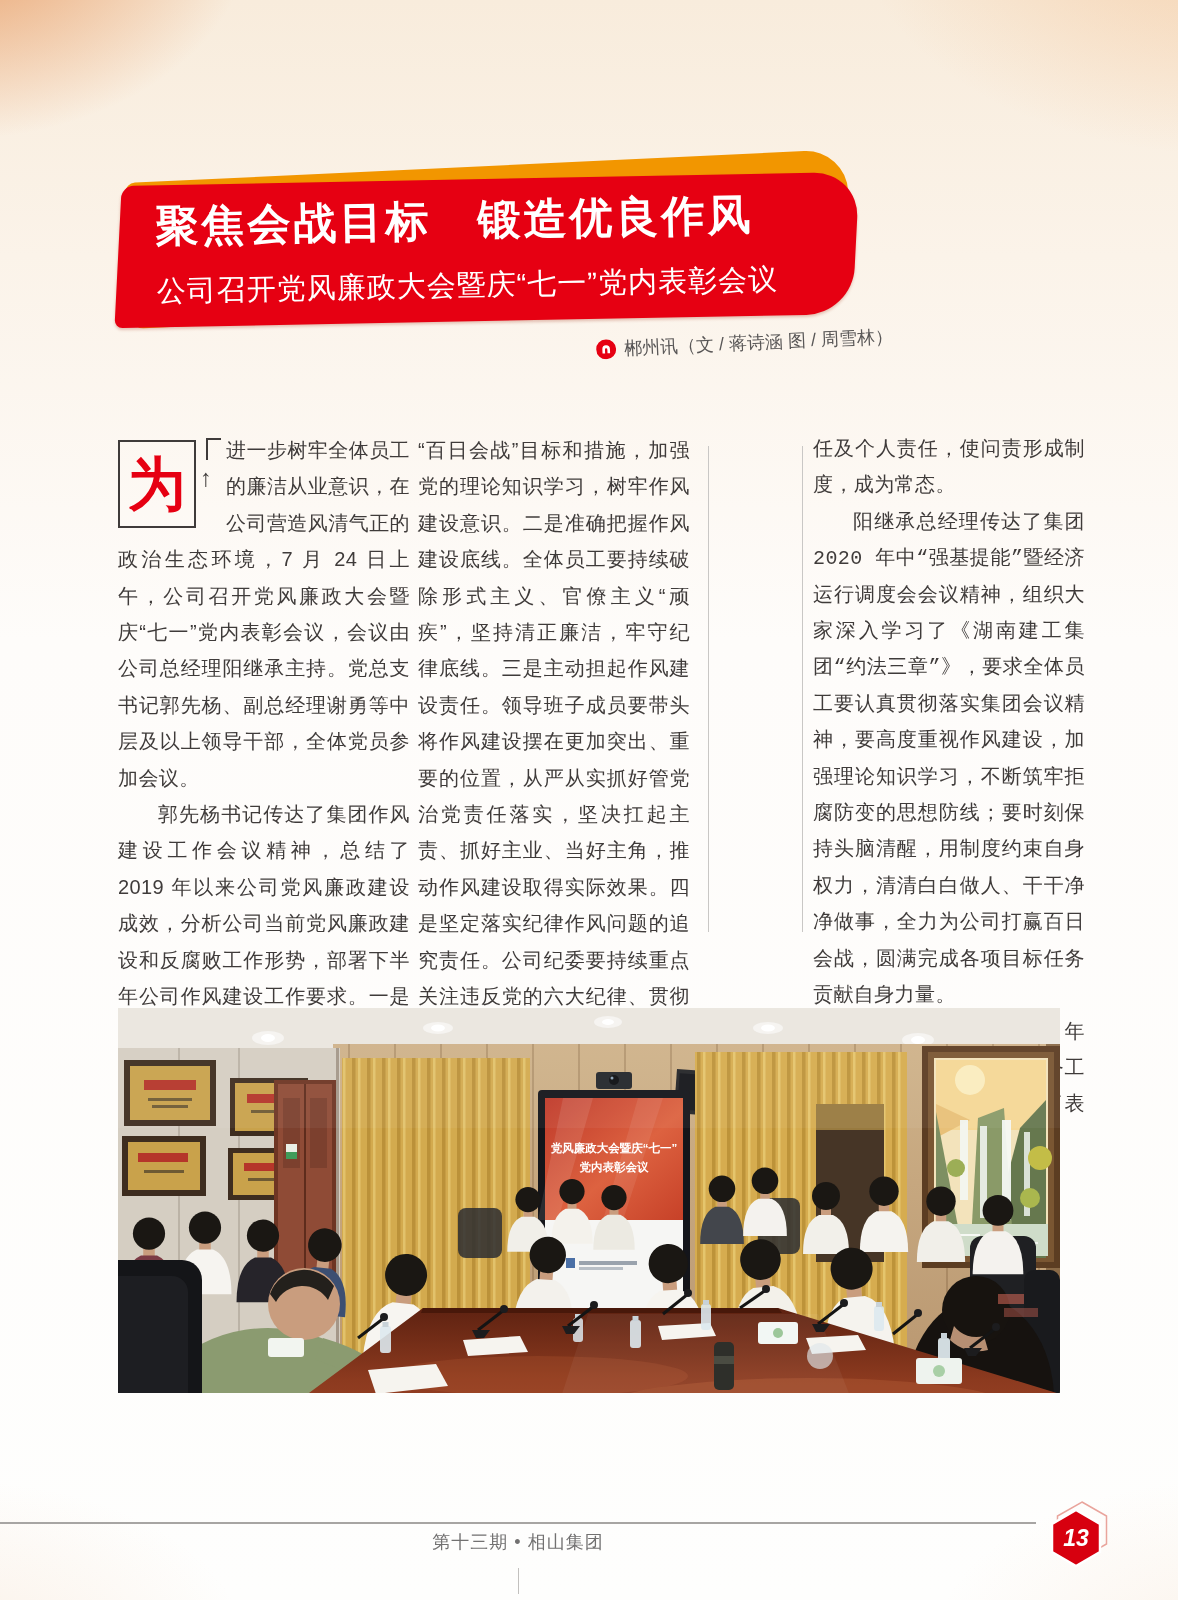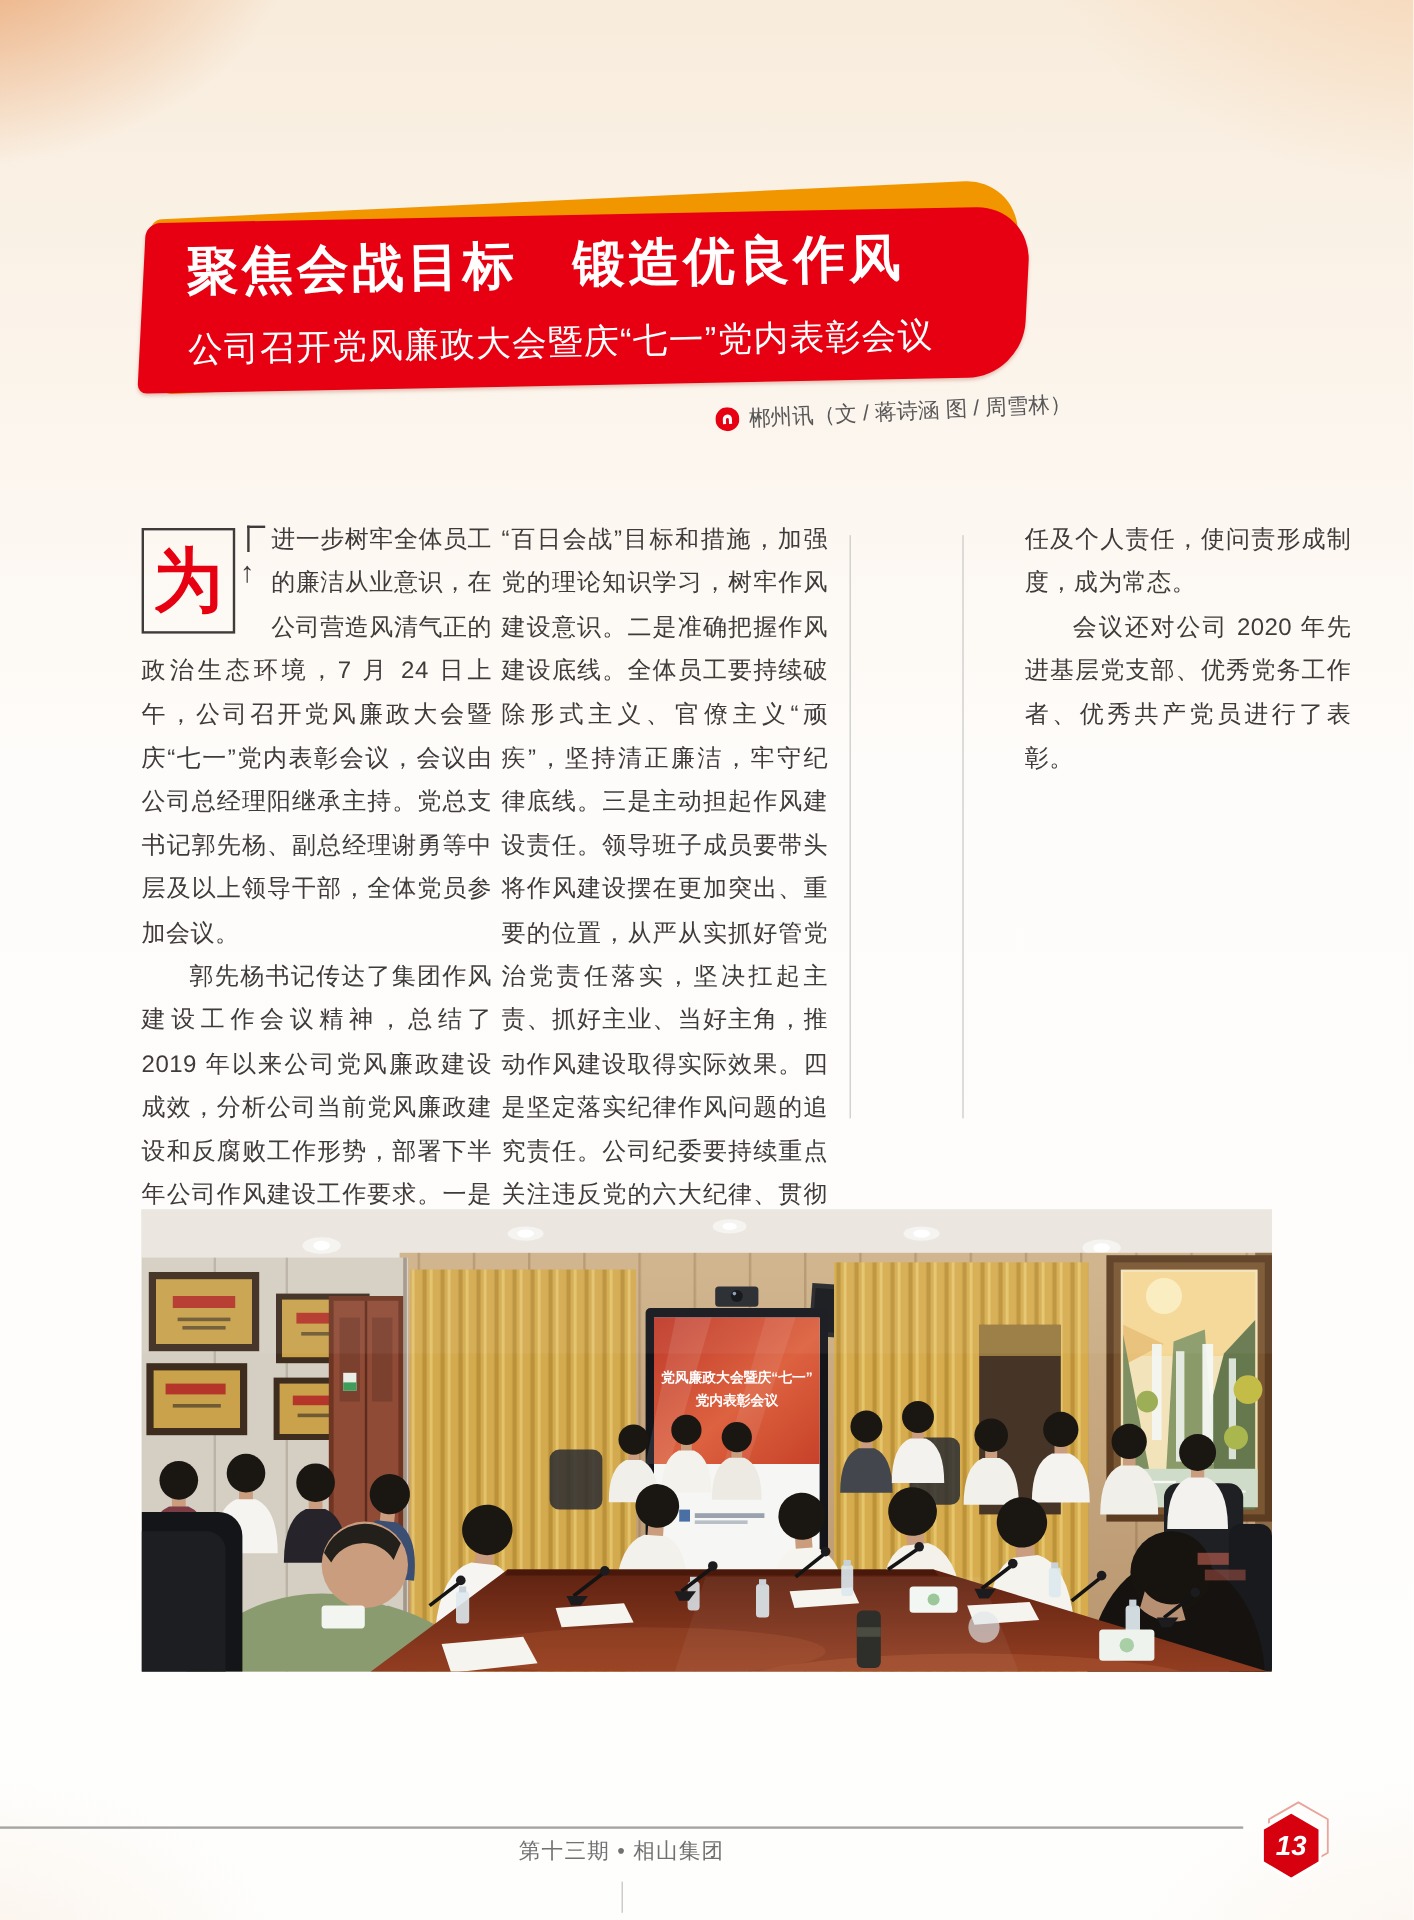--- a/index.html
+++ b/index.html
@@ -33,21 +33,21 @@
   .byline svg { flex:0 0 auto; }
 
   
   .article { position:absolute; left:118px; top:432px; width:967px; height:535px;
     color:#3f3b3a; font-size:20px; line-height:36.4px; }
   .col { position:absolute; top:0; text-align:justify; letter-spacing:.4px; }
   .col p { margin:0; }
   .col .indent { text-indent:2em; }
   .col1 { left:0px;   width:292px; }
   .col2 { left:300px; width:272px; }
-  .col3 { left:736px; width:272px; }
+  .col3 { left:695px; width:272px;font-family:Liberation Mono, monospace; }
   .vrule { position:absolute; top:14px; width:1px; height:486px; background:#c9c7c5; }
   .vrule.r1 { left:590px; }
   .vrule.r2 { left:684px; }
 
   .dropcap-wrap { float:left; width:108px; height:104px; position:relative; }
   .dropcap-box { position:absolute; left:0; top:8px; width:78px; height:88px;
     border:2px solid #3f3b3a; display:flex; align-items:center; justify-content:center; }
   .dropcap-char { color:#e60012; font-size:58px; font-weight:bold; line-height:1; }
   .dropcap-corner { position:absolute; left:88px; top:6px; width:15px; height:22px;
     border-top:2px solid #3f3b3a; border-left:2px solid #3f3b3a; }
@@ -102,20 +102,21 @@
 
     <div class="col col2">
       <p>“百日会战”目标和措施，加强党的理论知识学习，树牢作风建设意识。二是准确把握作风建设底线。全体员工要持续破除形式主义、官僚主义“顽疾”，坚持清正廉洁，牢守纪律底线。三是主动担起作风建设责任。领导班子成员要带头将作风建设摆在更加突出、重要的位置，从严从实抓好管党治党责任落实，坚决扛起主责、抓好主业、当好主角，推动作风建设取得实际效果。四是坚定落实纪律作风问题的追究责任。公司纪委要持续重点关注违反党的六大纪律、贯彻中央八项规定精神不力、执行制度不严等问题，严肃追究主体责任、监督责任、集体责</p>
     </div>
 
     <div class="vrule r1"></div>
     <div class="vrule r2"></div>
 
     <div class="col col3">
       <p>任及个人责任，使问责形成制度，成为常态。</p>
+      <p class="indent">阳继承总经理传达了集团 2020 年中“强基提能”暨经济运行调度会会议精神，组织大家深入学习了《湖南建工集团“约法三章”》，要求全体员工要认真贯彻落实集团会议精神，要高度重视作风建设，加强理论知识学习，不断筑牢拒腐防变的思想防线；要时刻保持头脑清醒，用制度约束自身权力，清清白白做人、干干净净做事，全力为公司打赢百日会战，圆满完成各项目标任务贡献自身力量。</p>
       <p class="indent">会议还对公司 2020 年先进基层党支部、优秀党务工作者、优秀共产党员进行了表彰。</p>
     </div>
   </div>
 
   <div class="photo">
     <svg width="942" height="460" viewBox="0 0 942 460">
       <defs>
         <linearGradient id="woodG" x1="0" y1="0" x2="0" y2="1">
           <stop offset="0" stop-color="#cfb289"></stop>
             <stop offset="1" stop-color="#b3906a"></stop>

